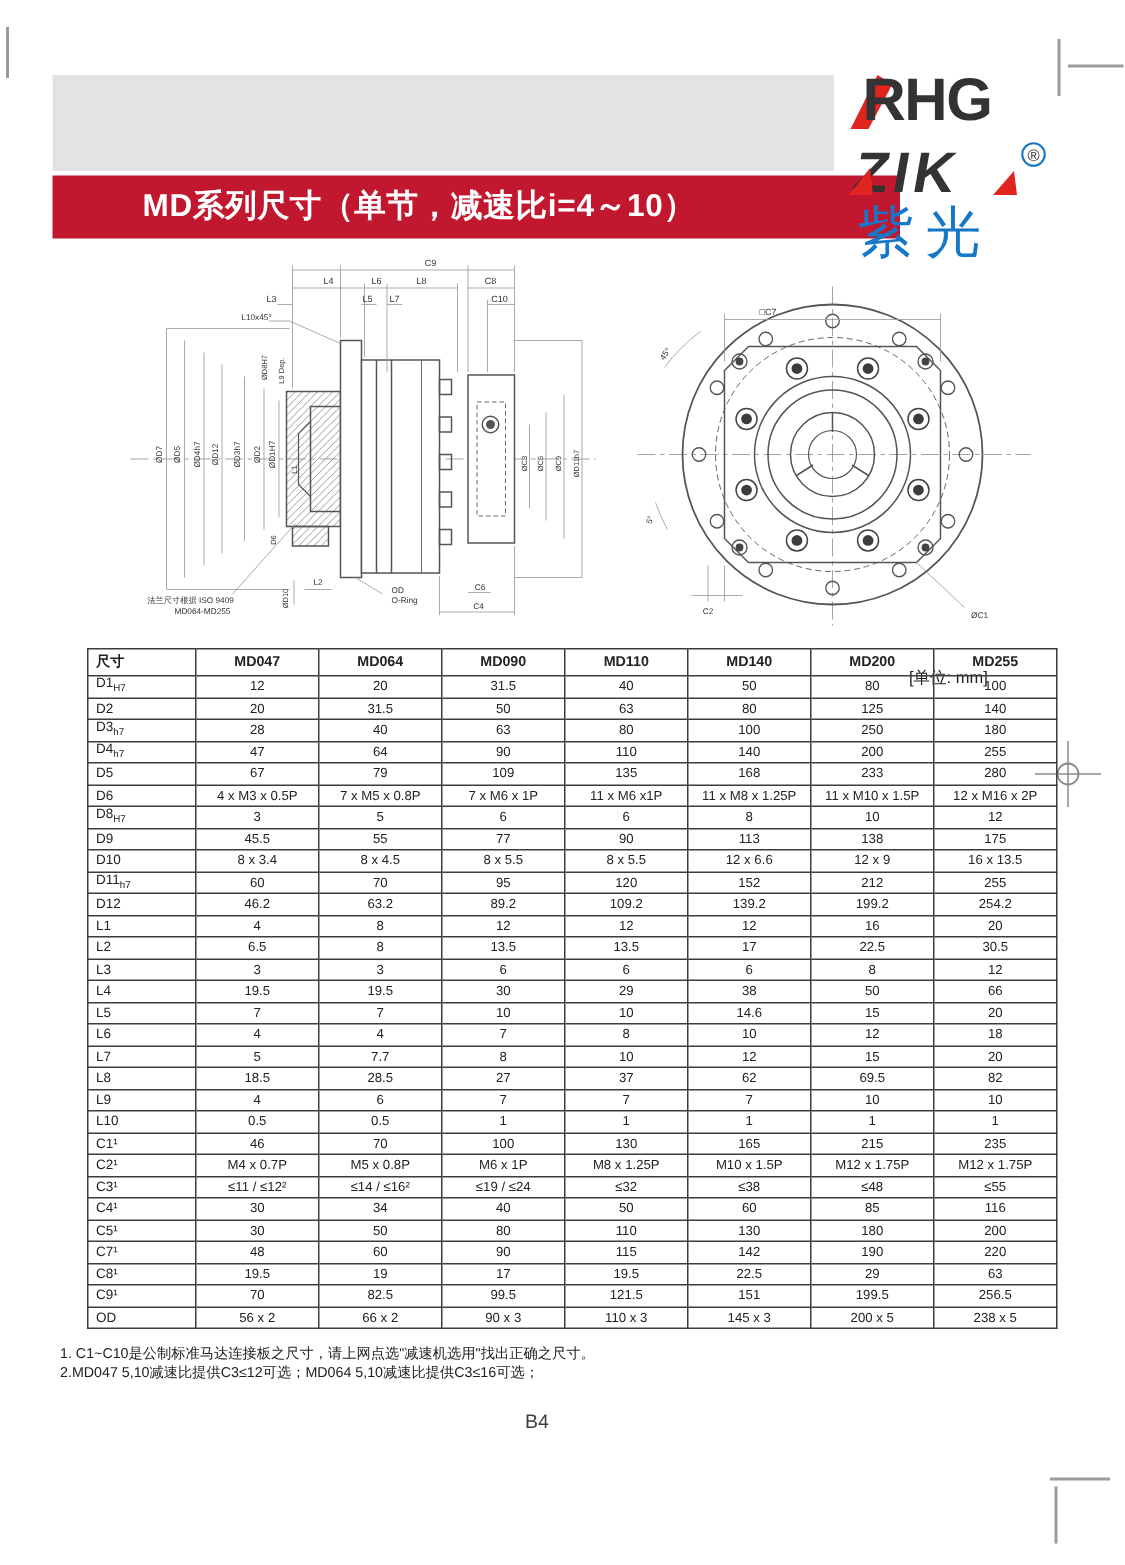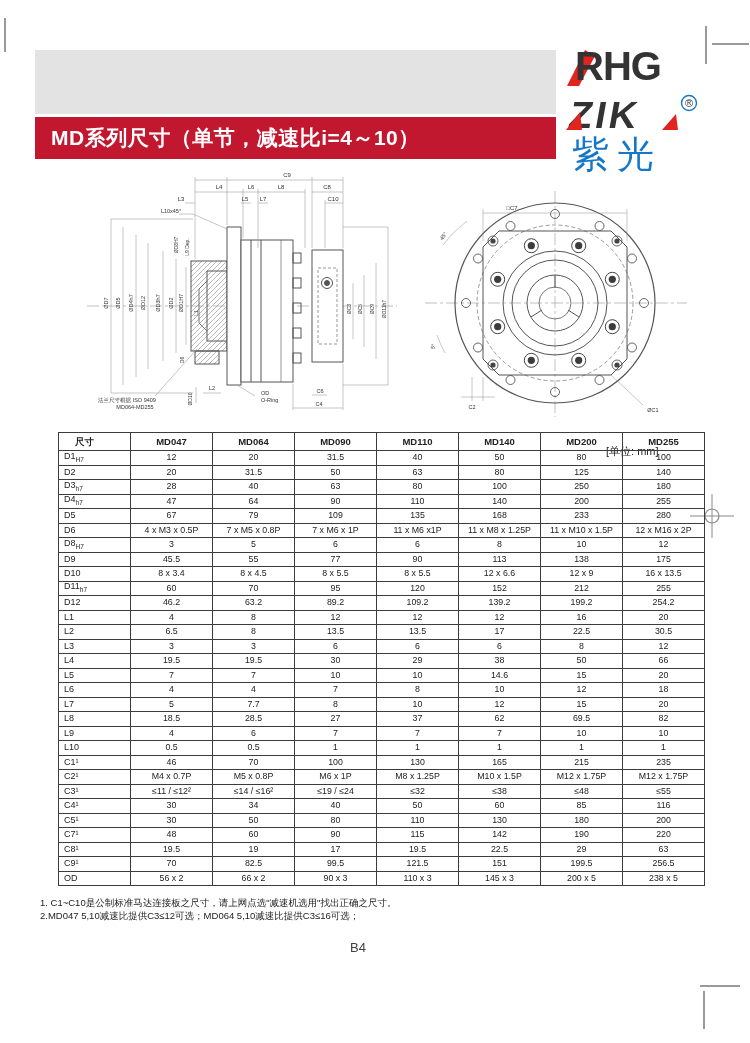--- a/index.html
+++ b/index.html
@@ -1,39 +1,39 @@
 <!DOCTYPE html>
 <html><head>
 <meta charset="utf-8">
 <style>
   html,body{margin:0;padding:0;background:#fff;}
   .page{position:relative;width:750px;height:1043px;background:#ffffff;overflow:hidden;
         font-family:"Liberation Sans","DejaVu Sans",sans-serif;color:#1a1a1a;}
   
   .gray-block{position:absolute;left:35px;top:50px;width:521px;height:64px;background:#e3e3e3;}
-  .title-bar{position:absolute;left:35px;top:117px;width:521px;height:42px;background:#c2182f;}
+  .title-bar{position:absolute;left:35px;top:117px;width:521px;height:42px;background:#c2182f;padding-left:44px;}
   .title-bar span{display:block;line-height:42px;padding-left:16px;color:#ffffff;
                   font-size:21px;font-weight:bold;letter-spacing:.5px;}
   .logo-rhg{position:absolute;left:565px;top:36px;}
   .logo-zik{position:absolute;left:558px;top:90px;}
   .logo-ziguang{position:absolute;left:572px;top:134px;font-size:37px;font-weight:normal;
                 color:#1577c8;letter-spacing:8px;line-height:42px;}
   
   .mark{position:absolute;background:#9a9a9a;}
   
   .draw-left{position:absolute;left:75px;top:163px;}
   .draw-right{position:absolute;left:415px;top:185px;}
   .unit-label{position:absolute;left:606px;top:404px;font-size:11px;color:#222;margin-top:40px;}
   
   table.dim{position:absolute;left:58px;top:432px;width:646px;border-collapse:collapse;
             table-layout:fixed;}
   table.dim th,table.dim td{border:1px solid #3c3c3c;font-size:8.8px;text-align:center;
             padding:0 1px;height:13.5px;line-height:1.05;color:#222;overflow:hidden;white-space:nowrap;}
   table.dim th{font-size:9.5px;font-weight:bold;height:17px;}
-  table.dim th.corner{text-align:left;padding-left:16px;}
+  table.dim th.corner{text-align:left;padding-left:5px;}
   table.dim td.rowlabel{text-align:left;padding-left:5px;font-size:9px;}
   table.dim td.rowlabel sub{font-size:6.5px;}
   table.dim{border:1.5px solid #2e2e2e;}
   
   .notes{position:absolute;left:40px;top:897px;width:670px;font-size:9.5px;line-height:12.5px;color:#222;}
   .page-num{position:absolute;left:350px;top:940px;font-size:13px;color:#404040;}
   svg text{font-family:"Liberation Sans","DejaVu Sans",sans-serif;fill:#333;}
 </style>
 </head>
 <body>

